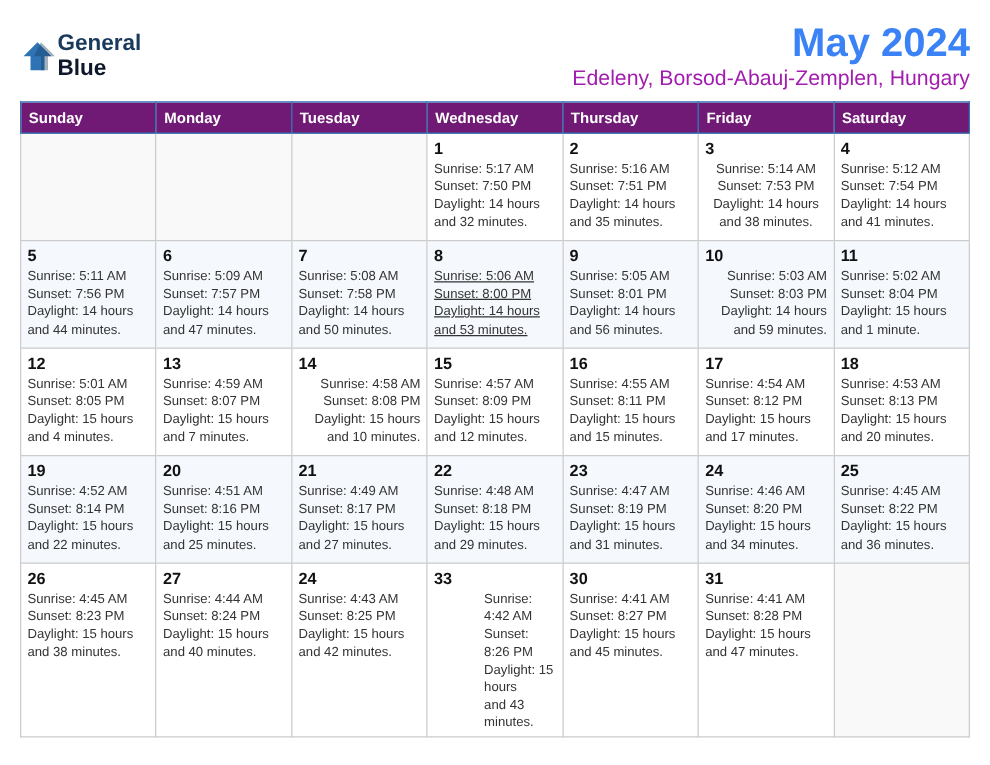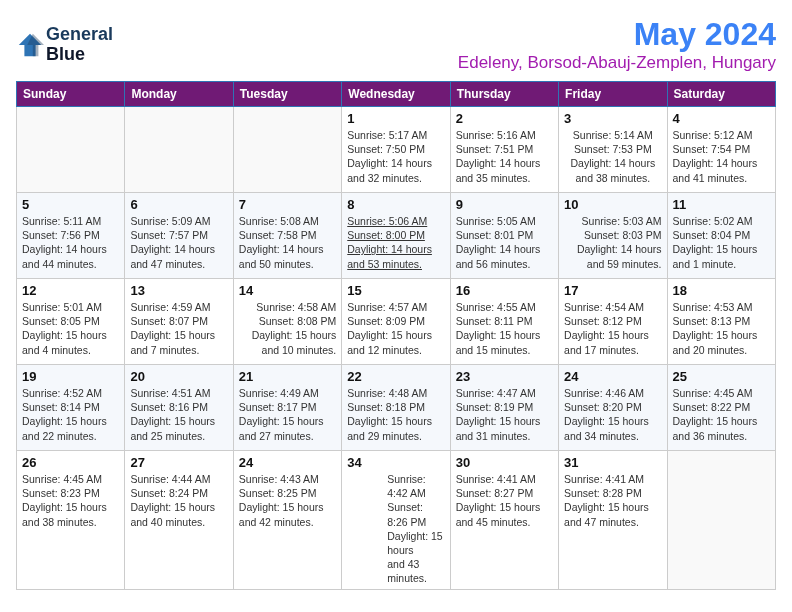--- a/index.html
+++ b/index.html
@@ -321,21 +321,21 @@
 and 40 minutes.</div>
         </td>
         <td>
           <div class="day-number">24</div>
           <div class="day-info" style="white-space: pre-line;">Sunrise: 4:43 AM
 Sunset: 8:25 PM
 Daylight: 15 hours
 and 42 minutes.</div>
         </td>
         <td>
-          <div class="day-number">34</div>
+          <div class="day-number">33</div>
           <div class="day-info" style="white-space: pre-line; margin-left: 40px;">Sunrise: 4:42 AM
 Sunset: 8:26 PM
 Daylight: 15 hours
 and 43 minutes.</div>
         </td>
         <td>
           <div class="day-number">30</div>
           <div class="day-info" style="white-space: pre-line;">Sunrise: 4:41 AM
 Sunset: 8:27 PM
 Daylight: 15 hours

